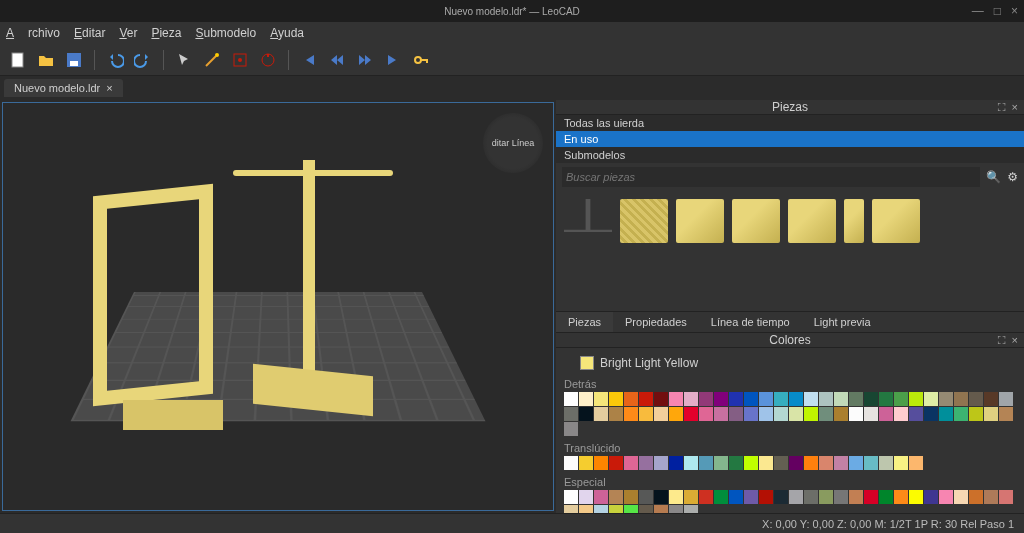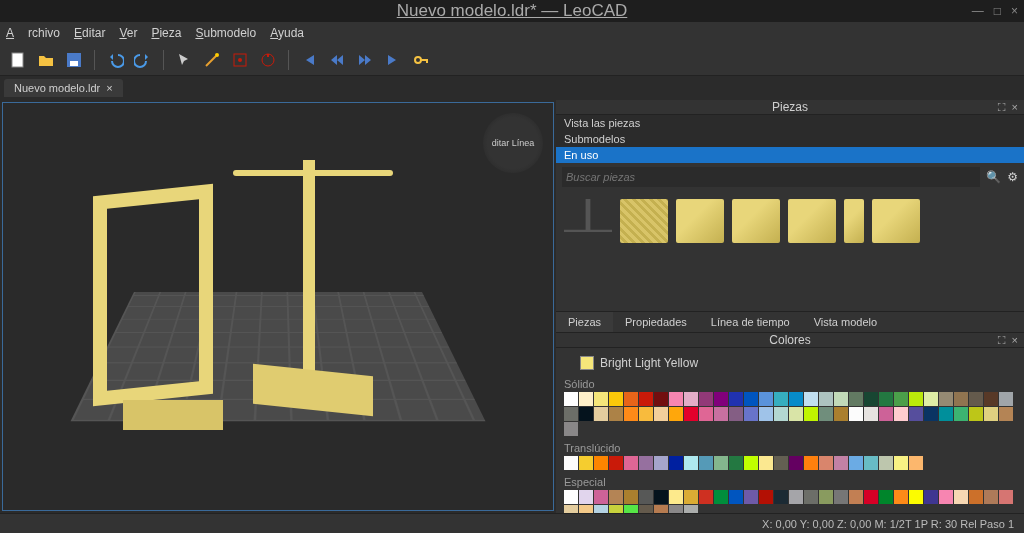--- a/index.html
+++ b/index.html
@@ -1,18 +1,18 @@
 <!DOCTYPE html>
 <html><head>
 <meta charset="utf-8">
 <style>
 * { margin: 0; padding: 0; box-sizing: border-box; font-family: sans-serif; }
 body { background: #2b2b2b; color: #d0d0d0; width: 1024px; height: 533px; overflow: hidden; font-size: 12px; display: flex; flex-direction: column; }
 .titlebar { background: #1e1e1e; height: 22px; display: flex; align-items: center; justify-content: center; position: relative; }
-.titlebar-title { color: #aaa; font-size: 17px; text-decoration: underline; }
+.titlebar-title { color: #aaa; font-size: 10px; }
 .titlebar-controls { position: absolute; right: 6px; display: flex; gap: 10px; color: #888; }
 .menubar { background: #333; height: 22px; display: flex; align-items: center; padding: 0 6px; }
 .menubar span { margin-right: 14px; font-size: 12px; cursor: default; }
 .menubar u { text-decoration: underline; }
 .toolbar { background: #333; height: 32px; display: flex; align-items: center; padding: 0 6px; gap: 4px; border-bottom: 1px solid #222; }
 .tbtn { width: 24px; height: 24px; display: flex; align-items: center; justify-content: center; cursor: pointer; }
 .tsep { width: 1px; height: 20px; background: #555; margin: 0 4px; }
 .tabs { background: #2b2b2b; height: 24px; display: flex; align-items: center; padding: 0 4px; }
 .tab { background: #3a3a3a; padding: 3px 10px; border-radius: 3px 3px 0 0; font-size: 11px; display: flex; align-items: center; gap: 6px; }
 .main { flex: 1; display: flex; min-height: 0; }
@@ -177,57 +177,57 @@
 
   <div class="right-panel">
     <div class="panel-header">
       <span>Piezas</span>
       <div class="panel-ctrl">
         <span>⛶</span>
         <span>×</span>
       </div>
     </div>
     <div class="filter-list">
-      <div class="filter-item">Vista las piezas</div>
+      <div class="filter-item">Todas las uierda</div>
+      <div class="filter-item sel">En uso</div>
       <div class="filter-item">Submodelos</div>
-      <div class="filter-item sel">En uso</div>
     </div>
     <div class="search-row">
       <input class="search-input" placeholder="Buscar piezas" style="">
       <span>🔍</span>
       <span>⚙</span>
     </div>
     <div class="parts-thumbs">
       <div class="thumb antenna"></div>
       <div class="thumb plate"></div>
       <div class="thumb"></div>
       <div class="thumb"></div>
       <div class="thumb"></div>
       <div class="thumb" style="width:20px"></div>
       <div class="thumb"></div>
     </div>
     <div class="panel-tabs">
       <div class="panel-tab active">Piezas</div>
       <div class="panel-tab">Propiedades</div>
       <div class="panel-tab">Línea de tiempo</div>
-      <div class="panel-tab">Vista modelo</div>
+      <div class="panel-tab">Light previa</div>
     </div>
     <div class="panel-header">
       <span>Colores</span>
       <div class="panel-ctrl">
         <span>⛶</span>
         <span>×</span>
       </div>
     </div>
     <div class="color-section">
       <div class="color-current">
         <div class="color-swatch"></div>
         <span>Bright Light Yellow</span>
       </div>
-      <div class="color-group-label">Sólido</div>
+      <div class="color-group-label">Detrás</div>
       <div class="color-grid" id="grid-solid">
           <div class="color-cell" style="background: rgb(255, 255, 255);"></div>
           <div class="color-cell" style="background: rgb(254, 240, 201);"></div>
           <div class="color-cell" style="background: rgb(245, 230, 122);"></div>
           <div class="color-cell" style="background: rgb(250, 200, 10);"></div>
           <div class="color-cell" style="background: rgb(231, 100, 25);"></div>
           <div class="color-cell" style="background: rgb(201, 26, 9);"></div>
           <div class="color-cell" style="background: rgb(114, 14, 15);"></div>
           <div class="color-cell" style="background: rgb(247, 133, 177);"></div>
           <div class="color-cell" style="background: rgb(228, 173, 200);"></div>

